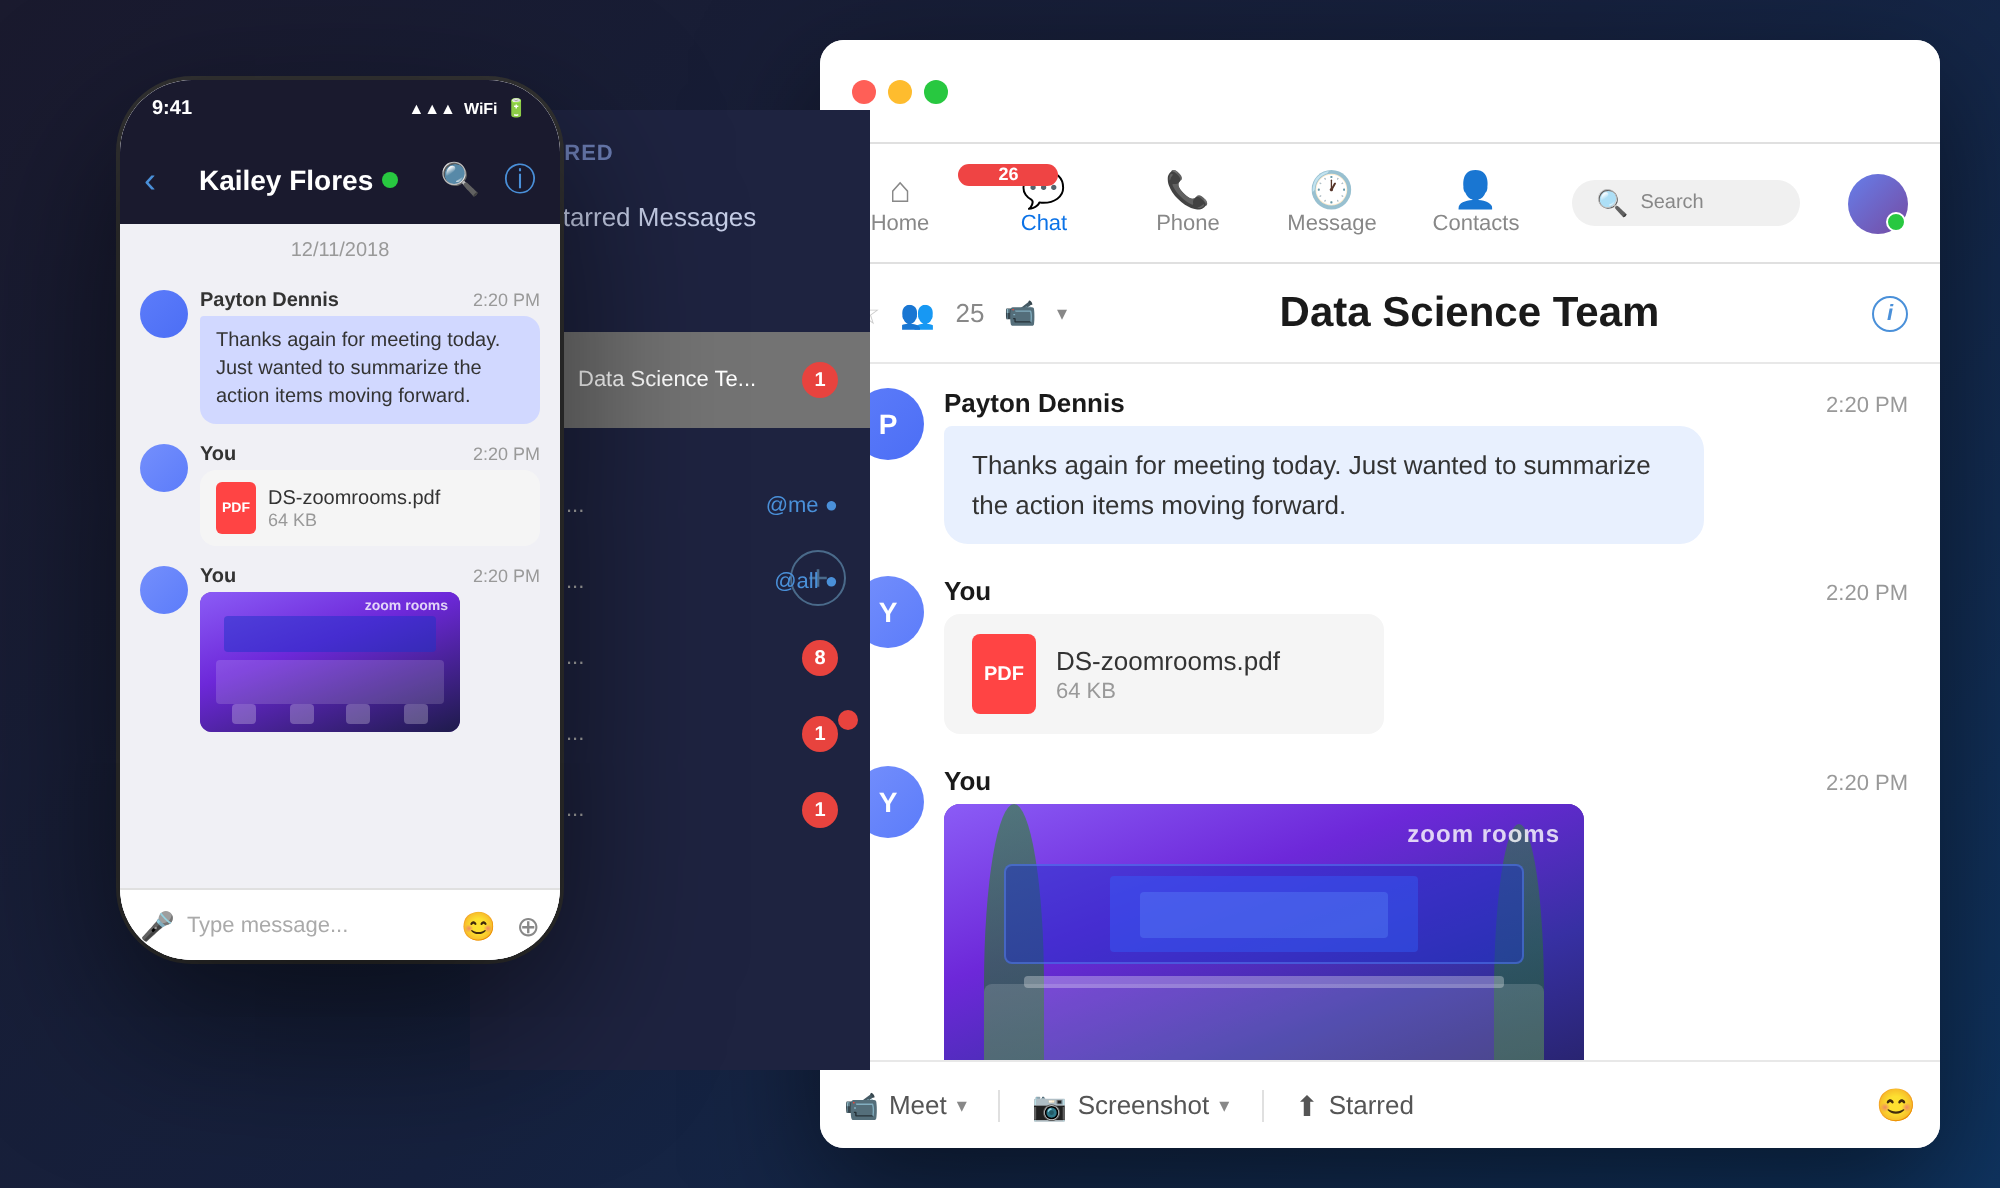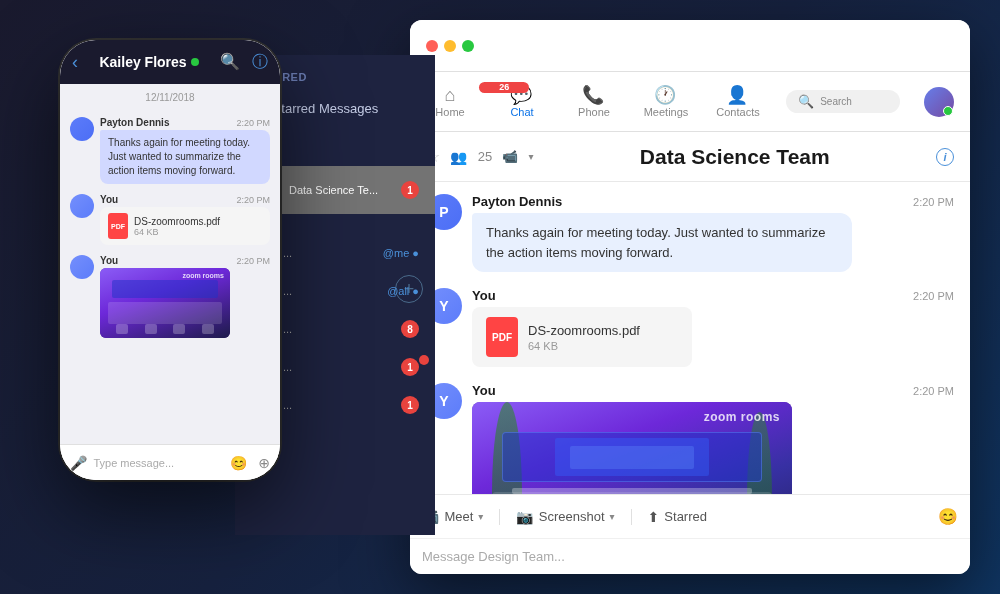--- a/index.html
+++ b/index.html
@@ -745,20 +745,28 @@
         <span class="sidebar-badge">1</span>
       </div>
     </div>
 
     <div style="position:absolute;right:6px;top:300px;width:10px;height:10px;border-radius:50%;background:#e8433e;"></div>
   </div>
 
   <div class="mobile-phone">
     <div class="phone-screen">
 
+      <div class="phone-status-bar">
+        <span>9:41</span>
+        <div style="display:flex;gap:4px;align-items:center;">
+          <span style="font-size:8px;">▲▲▲</span>
+          <span style="font-size:8px;">WiFi</span>
+          <span style="font-size:9px;">🔋</span>
+        </div>
+      </div>
 
       <div class="phone-nav-bar">
         <span class="phone-back">‹</span>
         <div class="phone-contact">
           <span>Kailey Flores</span>
           <div class="phone-online-dot"></div>
         </div>
         <div class="phone-actions">
           <span>🔍</span>
           <span>ⓘ</span>
@@ -852,21 +860,21 @@
           <span class="nav-badge">26</span>
         </span>
         <span>Chat</span>
       </div>
       <div class="nav-item">
         <span class="nav-icon">📞</span>
         <span>Phone</span>
       </div>
       <div class="nav-item">
         <span class="nav-icon">🕐</span>
-        <span>Meetings</span>
+        <span>Message</span>
       </div>
       <div class="nav-item">
         <span class="nav-icon">👤</span>
         <span>Contacts</span>
       </div>
       <div class="nav-search">
         <span>🔍</span>
         <span style="color:#888;font-size:10px;">Search</span>
       </div>
       <div class="avatar-nav"></div>
@@ -968,19 +976,16 @@
           </div>
           <div class="toolbar-separator"></div>
           <div class="toolbar-btn">
             <span class="btn-icon">⬆</span>
             <span>Starred</span>
           </div>
           <div style="flex:1;"></div>
           <span class="emoji-btn">😊</span>
         </div>
 
-        <div class="chat-input-area">
-          <div class="chat-input">Message Design Team...</div>
-        </div>
       </div>
     </div>
   </div>
 </div>
 
 </body></html>

